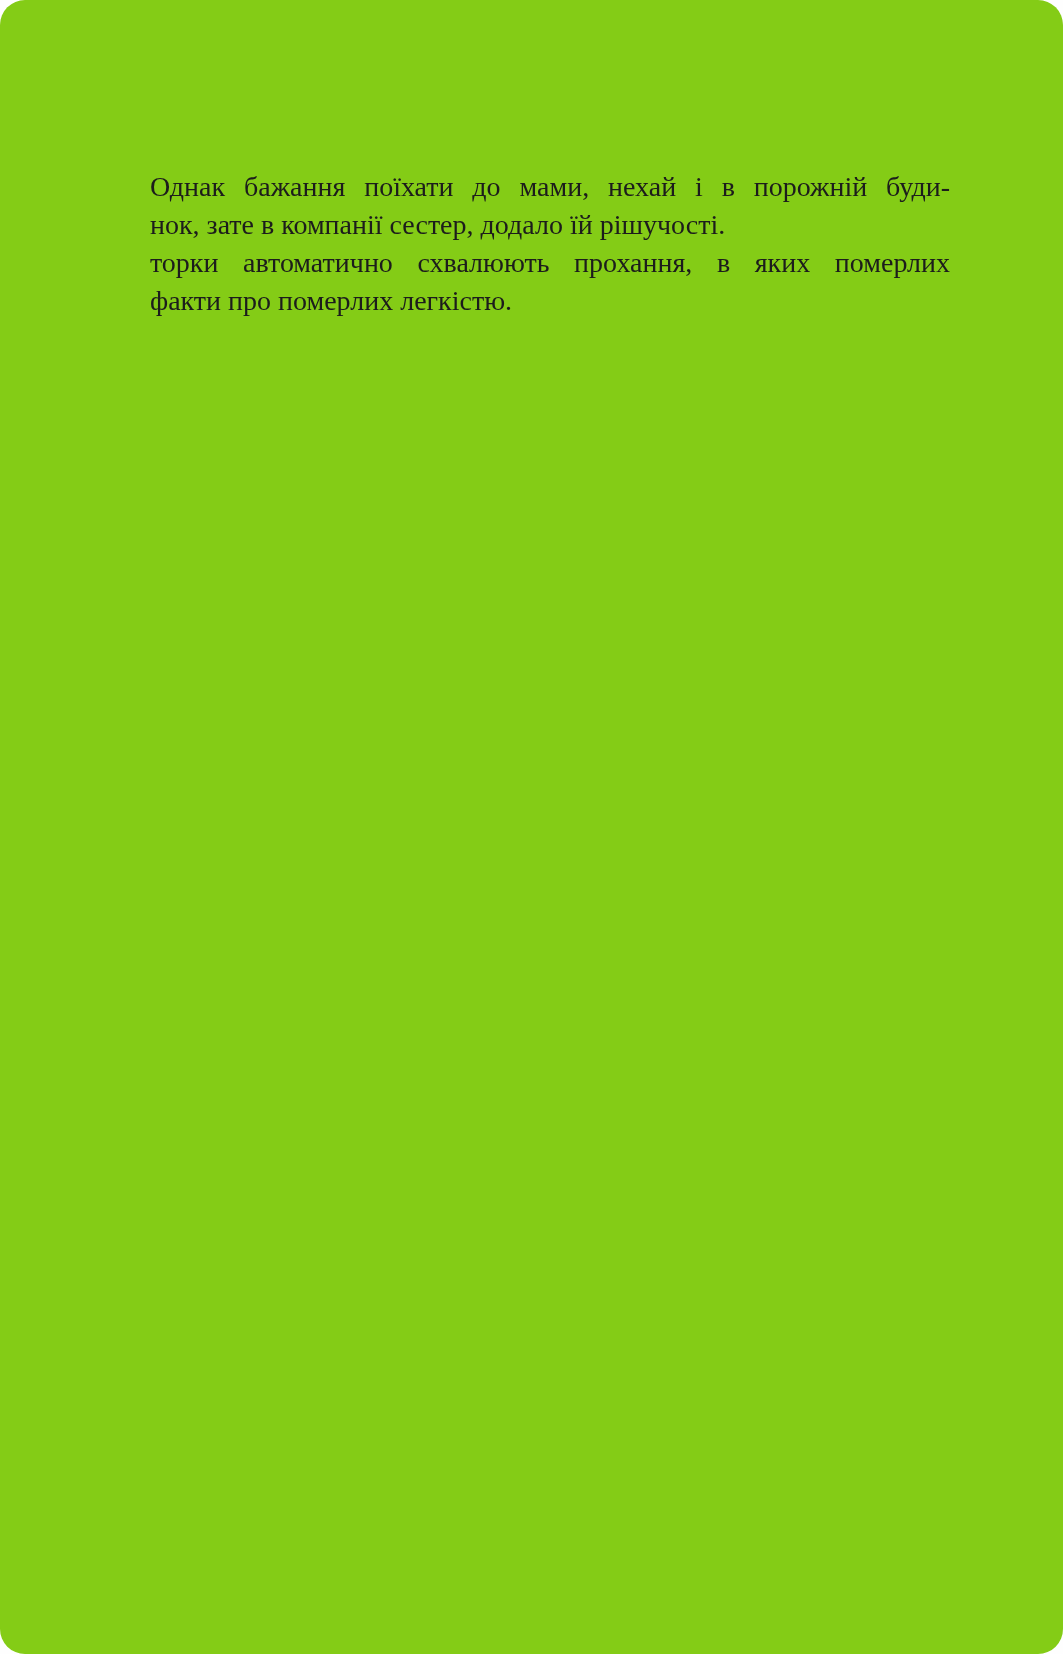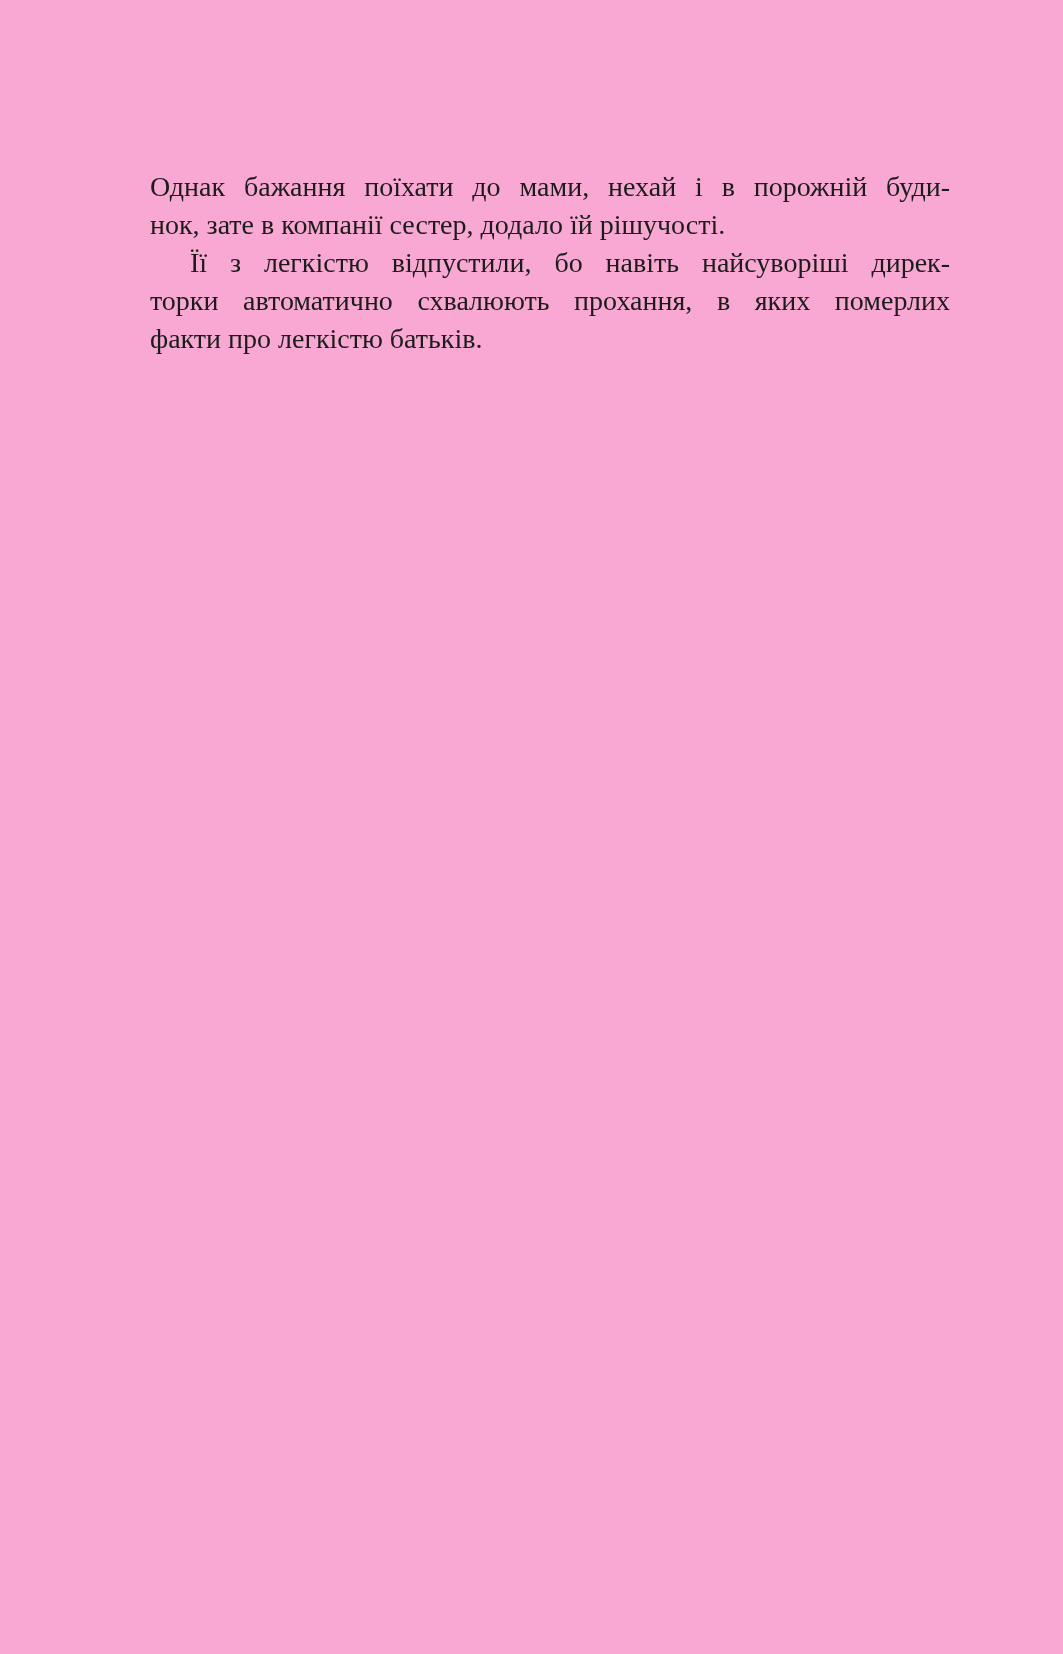--- a/index.html
+++ b/index.html
@@ -7,21 +7,22 @@
     width: 1063px;
     height: 1654px;
     background: #fefefe;
     font-family: "Liberation Serif", "DejaVu Serif", serif;
     overflow: hidden;
   }
   .book-page {
     position: relative;
     width: 1063px;
     height: 1654px;
-    background: #f9a8d4;
+    background: #84cc16;
+    border-radius: 25px;
   }
   .text-block {
     position: absolute;
     left: 150px;
     top: 168px;
     width: 800px;
     color: #1c1c1c;
     font-size: 28px;
     line-height: 38px;
   }
@@ -46,19 +47,18 @@
 
 <div class="book-page">
   <div class="text-block">
 
     <div class="paragraph">
       <div class="line justify">Однак бажання поїхати до мами, нехай і в порожній буди-</div>
       <div class="line left">нок, зате в компанії сестер, додало їй рішучості.</div>
     </div>
 
     <div class="paragraph">
-      <div class="line justify indent">Її з легкістю відпустили, бо навіть найсуворіші дирек-</div>
       <div class="line justify">торки автоматично схвалюють прохання, в яких померлих</div>
-      <div class="line left">факти про легкістю батьків.</div>
+      <div class="line left">факти про померлих легкістю.</div>
     </div>
 
   </div>
 </div>
 
 </body></html>

